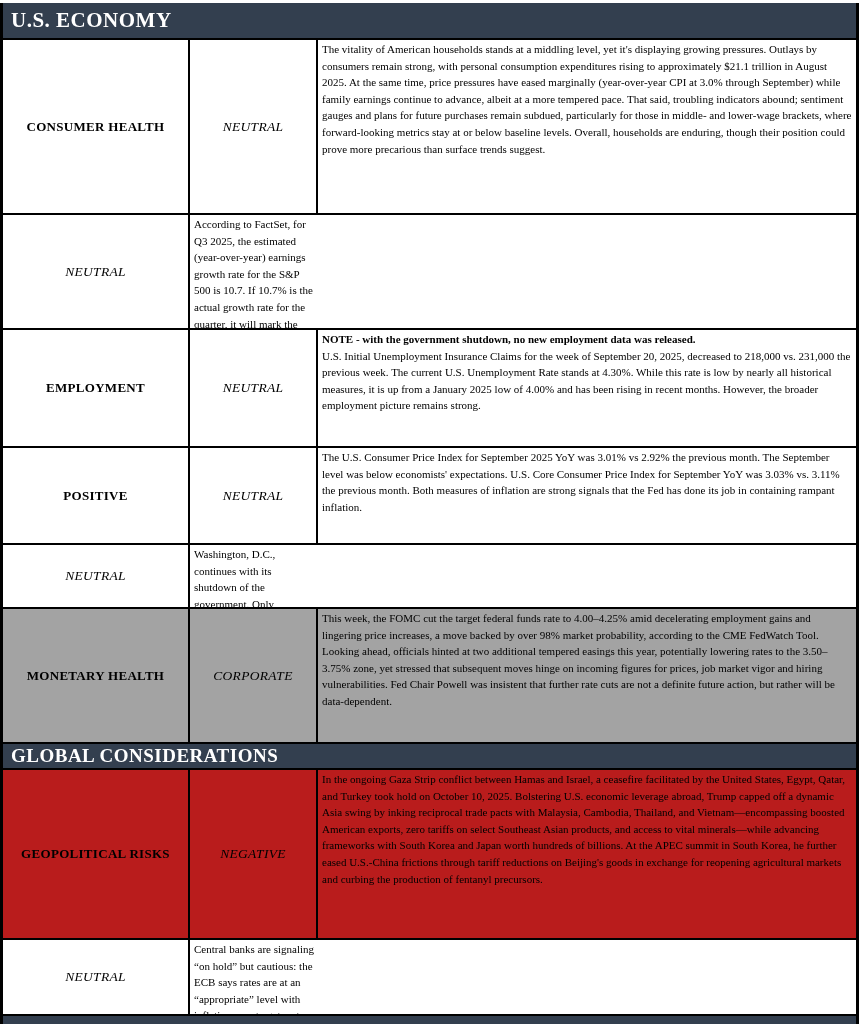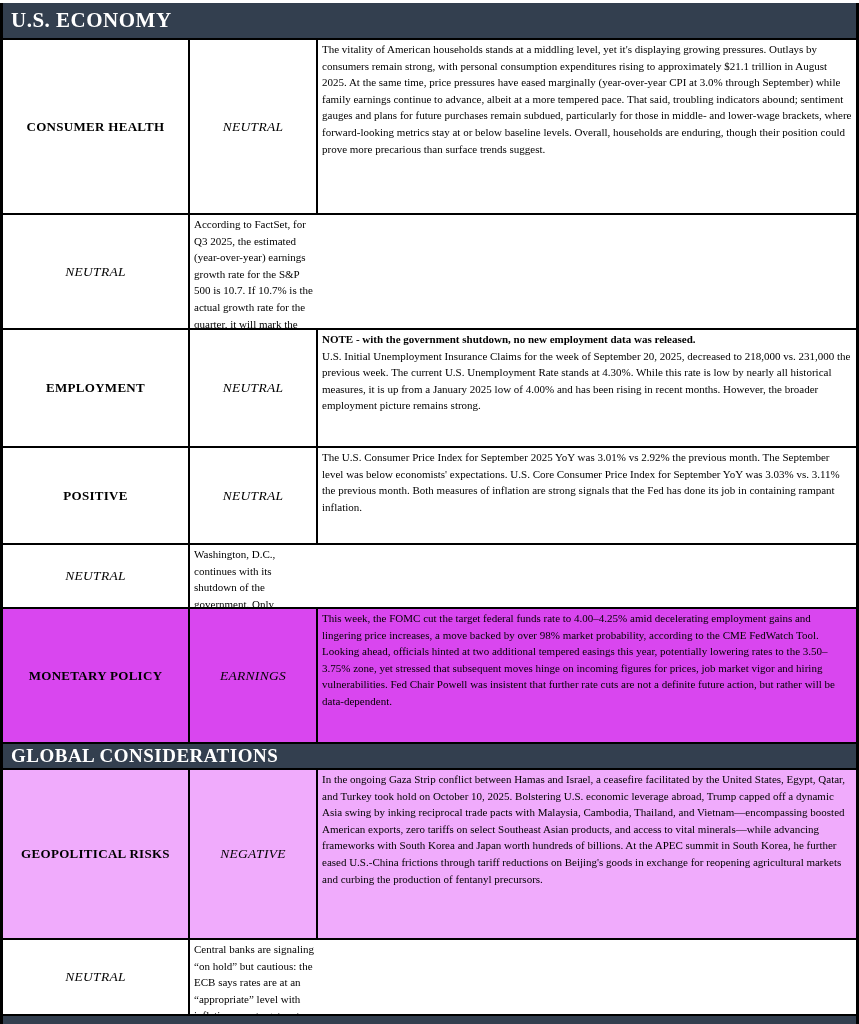--- a/index.html
+++ b/index.html
@@ -11,22 +11,22 @@
   .sec-h1{height:35px;}
   .sec-h2{height:26px;font-size:19px;}
   .row{display:grid;grid-template-columns:187px 128px 1fr;}
   .cell{box-sizing:border-box;overflow:hidden;}
   .cat-cell{border-right:2px solid #000;display:flex;align-items:center;justify-content:center;text-align:center;font-weight:bold;font-size:13px;letter-spacing:0.3px;padding:2px;}
   .status-cell{border-right:2px solid #000;display:flex;align-items:center;justify-content:center;font-size:13.5px;letter-spacing:0.3px;font-style:italic;}
   .desc-cell{font-size:11px;line-height:16.6px;padding:1px 3px 12px 4px;text-align:left;}
   .desc-cell .lead-bold{font-weight:bold;display:block;}
   .r1{height:175px;} .r2{height:115px;} .r3{height:118px;} .r4{height:97px;}
   .r5{height:64px;}  .r6{height:135px;} .r7{height:170px;} .r8{height:76px;}
-  .tone-positive{background:#d946ef;}
-  .tone-negative{background:#f0abfc;}
+  .tone-positive{background:#a3a3a3;}
+  .tone-negative{background:#b91c1c;}
   .tone-neutral{background:#FFFFFF;}
   .sec-partial{height:10px;background:#333F4F;}
 </style>
 </head>
 <body>
 
 <div class="sheet">
 
   <div class="block first sec-header sec-h1">
     <span>U.S. ECONOMY</span>
@@ -54,22 +54,22 @@
     <div class="cell status-cell tone-neutral">NEUTRAL</div>
     <div class="cell desc-cell tone-neutral"><span class="lead-bold"></span><span>The U.S. Consumer Price Index for September 2025 YoY was 3.01% vs 2.92% the previous month. The September level was below economists' expectations. U.S. Core Consumer Price Index for September YoY was 3.03% vs. 3.11% the previous month. Both measures of inflation are strong signals that the Fed has done its job in containing rampant inflation.</span></div>
   </div>
 
   <div class="block row r5">
     <div class="cell status-cell tone-neutral">NEUTRAL</div>
     <div class="cell desc-cell tone-neutral"><span class="lead-bold"></span><span>Washington, D.C., continues with its shutdown of the government. Only "essential services" are being rendered by employees. There have been several Senate votes on the stopgap funding bill, but none have passed, so the impasse remains.</span></div>
   </div>
 
   <div class="block row r6">
-    <div class="cell cat-cell tone-positive">MONETARY POLICY</div>
-    <div class="cell status-cell tone-positive">EARNINGS</div>
+    <div class="cell cat-cell tone-positive">MONETARY HEALTH</div>
+    <div class="cell status-cell tone-positive">CORPORATE</div>
     <div class="cell desc-cell tone-positive"><span class="lead-bold"></span><span>This week, the FOMC cut the target federal funds rate to 4.00–4.25% amid decelerating employment gains and lingering price increases, a move backed by over 98% market probability, according to the CME FedWatch Tool. Looking ahead, officials hinted at two additional tempered easings this year, potentially lowering rates to the 3.50–3.75% zone, yet stressed that subsequent moves hinge on incoming figures for prices, job market vigor and hiring vulnerabilities. Fed Chair Powell was insistent that further rate cuts are not a definite future action, but rather will be data-dependent.</span></div>
   </div>
 
   <div class="block sec-header sec-h2">
     <span>GLOBAL CONSIDERATIONS</span>
   </div>
 
   <div class="block row r7">
     <div class="cell cat-cell tone-negative">GEOPOLITICAL RISKS</div>
     <div class="cell status-cell tone-negative">NEGATIVE</div>

